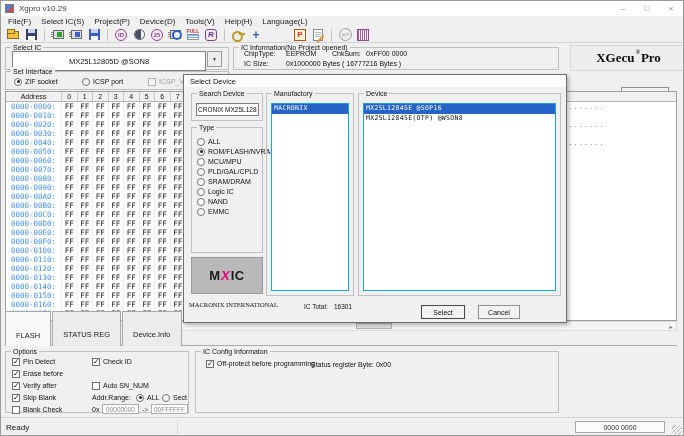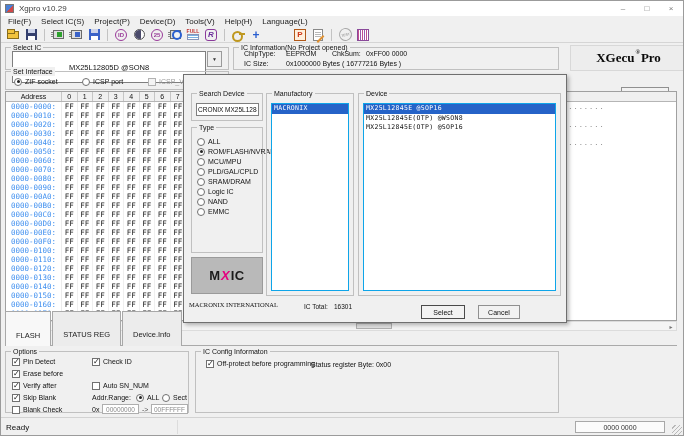--- a/index.html
+++ b/index.html
@@ -51,21 +51,21 @@
   .plus { font-size:12px; font-weight:bold; color:#2a5fd0; line-height:12px; }
   .edit { width:10px; height:12px; background:#fff; border:1px solid #888; position:relative; }
   .edit::before { content:""; position:absolute; left:1px; top:2px; width:6px; height:6px; background:repeating-linear-gradient(to bottom,#b8b8b8 0 1px,transparent 1px 2px); }
   .edit::after { content:""; position:absolute; right:-3px; bottom:0; width:9px; height:2px; background:#e09030; transform:rotate(-45deg); }
   .test { width:13px; height:13px; border:1px solid #a8a8a8; border-radius:50%; color:#a0a0a0; font-size:3.5px; font-weight:bold; display:flex; align-items:center; justify-content:center; transform:rotate(-12deg); }
   .stripes { width:12px; height:12px; border:1px solid #8a4a9a; background:repeating-linear-gradient(to right,#c05090 0 1px,#fff 1px 2px,#9a5ab0 2px 3px,#fff 3px 4px); }
   
   .group { position:absolute; border:1px solid #c0c0c0; }
   .glabel { position:absolute; top:-5px; left:5px; background:#f0f0f0; padding:0 2px; font-size:7px; line-height:9px; color:#111; white-space:nowrap; }
   
-  .combo { position:absolute; left:11px; top:50px; width:194px; height:32px; background:#fff; border:1px solid #7f7f7f; font-size:7.5px; display:flex; align-items:center; justify-content:center; }
+  .combo { position:absolute; left:11px; top:50px; width:194px; height:20px; background:#fff; border:1px solid #7f7f7f; font-size:7.5px; display:flex; align-items:center; justify-content:center; }
   .combo-btn { position:absolute; left:206px; top:50px; width:15px; height:16px; background:#eee; border:1px solid #9a9a9a; font-size:5px; color:#333; display:flex; align-items:center; justify-content:center; }
   .icinfo span { position:absolute; font-size:7px; white-space:nowrap; }
   .brandbox { position:absolute; left:569px; top:44px; width:117px; height:26px; background:#ededed; border:1px solid #d8d8d8; display:flex; align-items:center; justify-content:center; font-family:"Liberation Serif", serif; font-weight:bold; font-size:13px; color:#0a0a0a; }
   .brandbox .reg { font-size:6px; align-self:flex-start; margin:3px 1px 0 1px; }
   .btn { position:absolute; background:#f2f2f2; border:1px solid #909090; font-size:7px; display:flex; align-items:center; justify-content:center; color:#111; }
   
   .ctl { position:absolute; display:flex; align-items:center; gap:3px; white-space:nowrap; }
   .cb { width:8px; height:8px; border:1px solid #707070; background:#fff; position:relative; flex:none; }
   .cb.on::after { content:"\2713"; position:absolute; left:0px; top:-1px; font-size:8px; line-height:8px; color:#111; }
   .rb { width:8px; height:8px; border:1px solid #707070; border-radius:50%; background:#fff; position:relative; flex:none; }
@@ -606,20 +606,21 @@
     </div>
 
   <div class="statusbar">
     <span class="sb-ready">Ready</span>
     <div class="sb-div"></div>
     <div class="sb-count">0000 0000</div>
     <div class="sb-grip"></div>
   </div>
 
   <div class="dialog">
+    <div class="dtitle">Select Device</div>
 
     <div class="group" style="left:7px;top:18px;width:72px;height:28px;">
       <span class="glabel">Search Device</span>
       <input class="search-input" value="CRONIX MX25L12845E" style="">
     </div>
 
     <div class="group" style="left:7px;top:52px;width:72px;height:126px;">
       <span class="glabel">Type</span>
       <div class="typelist">
           <div class="ctl" style="left: 2px; top: 3px;">
@@ -669,21 +670,20 @@
       <div class="listbox">
           <div class="litem sel">MACRONIX</div>
         </div>
     </div>
 
     <div class="group" style="left:174px;top:18px;width:203px;height:203px;">
       <span class="glabel">Device</span>
       <div class="listbox">
           <div class="litem sel">MX25L12845E  @SOP16</div>
           <div class="litem">MX25L12845E(OTP)  @WSON8</div>
-          <div class="litem">MX25L12845E(OTP)  @SOP16</div>
         </div>
     </div>
 
     <span class="dsmall" style="left:120px;top:228px;">IC Total:</span>
     <span class="dsmall" style="left:150px;top:228px;">16301</span>
     <div class="btn" style="left:237px;top:230px;width:44px;height:14px;border-color:#4a4a4a;">Select</div>
     <div class="btn" style="left:294px;top:230px;width:42px;height:14px;">Cancel</div>
   </div>
 
 </div>

